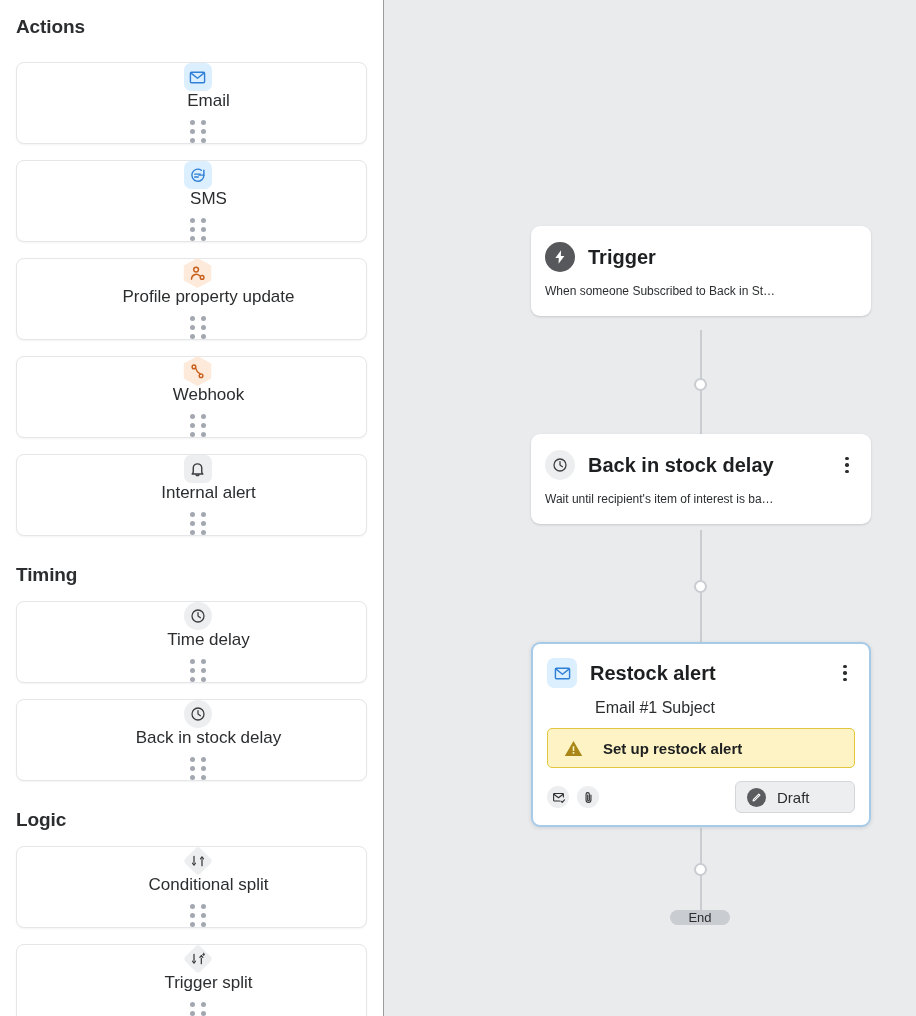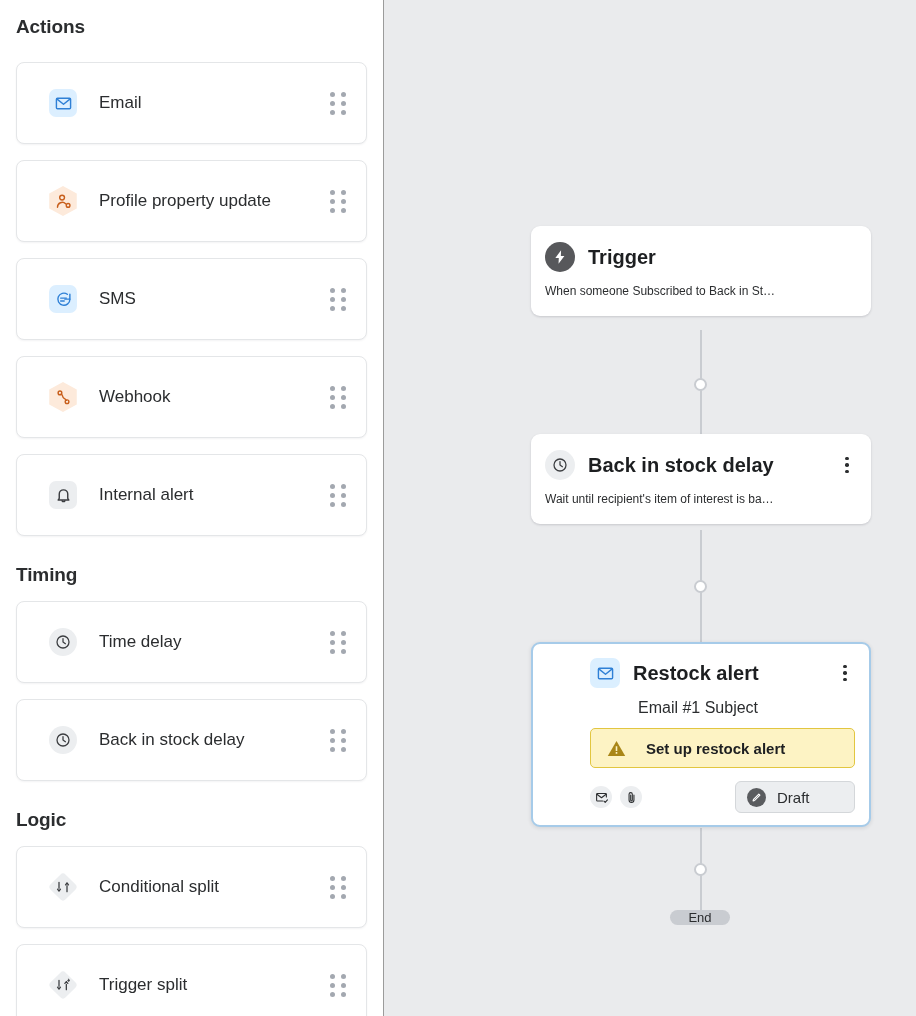--- a/index.html
+++ b/index.html
@@ -44,20 +44,21 @@
   .palette-card {
     height: 82px;
     background: #ffffff;
     border: 1px solid #e4e6e8;
     border-radius: 8px;
     box-shadow: 0 1px 2px rgba(16,24,40,0.05);
     display: flex;
     align-items: center;
     padding: 0 20px 0 32px;
     margin-bottom: 16px;
+    flex-direction: column;
   }
 
   .pc-icon {
     width: 28px;
     height: 28px;
     flex: 0 0 28px;
     display: flex;
     align-items: center;
     justify-content: center;
     position: relative;
@@ -221,21 +222,20 @@
     font-size: 12px;
     color: #2b2d2f;
     white-space: nowrap;
     overflow: hidden;
   }
 
   
   .node.selected {
     border: 2px solid #a6cbe9;
     box-shadow: 0 1px 4px rgba(16,24,40,0.12);
-    padding-left: 43px;
   }
   .node.selected .node-head { padding-top: 14px; }
 
   .node-subject {
     padding: 11px 14px 0 14px;
     font-size: 16px;
     color: #2b2d2f;
     white-space: nowrap;
     margin-left: 48px;
   }
@@ -334,52 +334,52 @@
           <i></i>
           <i></i>
           <i></i>
           <i></i>
           <i></i>
       </span>
     </div>
 
     <div class="palette-card">
       <span class="pc-icon">
+        <span class="shape-rsq"></span>
+        <span class="pc-glyph">
+          <svg width="17" height="17" viewBox="0 0 24 24" fill="none" stroke="#2f80d6" stroke-width="2" stroke-linecap="round" stroke-linejoin="round">
+            <path d="M21 11.5a8.5 8.5 0 1 1-3.6-6.9"></path>
+            <path d="M21 4.5v7h-7"></path>
+            <path d="M8 10h8M8 14h5"></path>
+          </svg>
+        </span>
+      </span>
+      <span class="pc-label">SMS</span>
+      <span class="drag-handle">
+        <i></i>
+          <i></i>
+          <i></i>
+          <i></i>
+          <i></i>
+          <i></i>
+      </span>
+    </div>
+
+    <div class="palette-card">
+      <span class="pc-icon">
         <span class="shape-hex"></span>
         <span class="pc-glyph">
           <svg width="17" height="17" viewBox="0 0 24 24" fill="none" stroke="#c85f1c" stroke-width="2" stroke-linecap="round" stroke-linejoin="round">
             <circle cx="10" cy="6.5" r="3.4"></circle>
             <path d="M3.5 20a6.8 6.8 0 0 1 11.5-4.9"></path>
             <circle cx="18.5" cy="17.5" r="2.6"></circle>
           </svg>
         </span>
       </span>
       <span class="pc-label">Profile property update</span>
-      <span class="drag-handle">
-        <i></i>
-          <i></i>
-          <i></i>
-          <i></i>
-          <i></i>
-          <i></i>
-      </span>
-    </div>
-
-    <div class="palette-card">
-      <span class="pc-icon">
-        <span class="shape-rsq"></span>
-        <span class="pc-glyph">
-          <svg width="17" height="17" viewBox="0 0 24 24" fill="none" stroke="#2f80d6" stroke-width="2" stroke-linecap="round" stroke-linejoin="round">
-            <path d="M21 11.5a8.5 8.5 0 1 1-3.6-6.9"></path>
-            <path d="M21 4.5v7h-7"></path>
-            <path d="M8 10h8M8 14h5"></path>
-          </svg>
-        </span>
-      </span>
-      <span class="pc-label">SMS</span>
       <span class="drag-handle">
         <i></i>
           <i></i>
           <i></i>
           <i></i>
           <i></i>
           <i></i>
       </span>
     </div>
 

